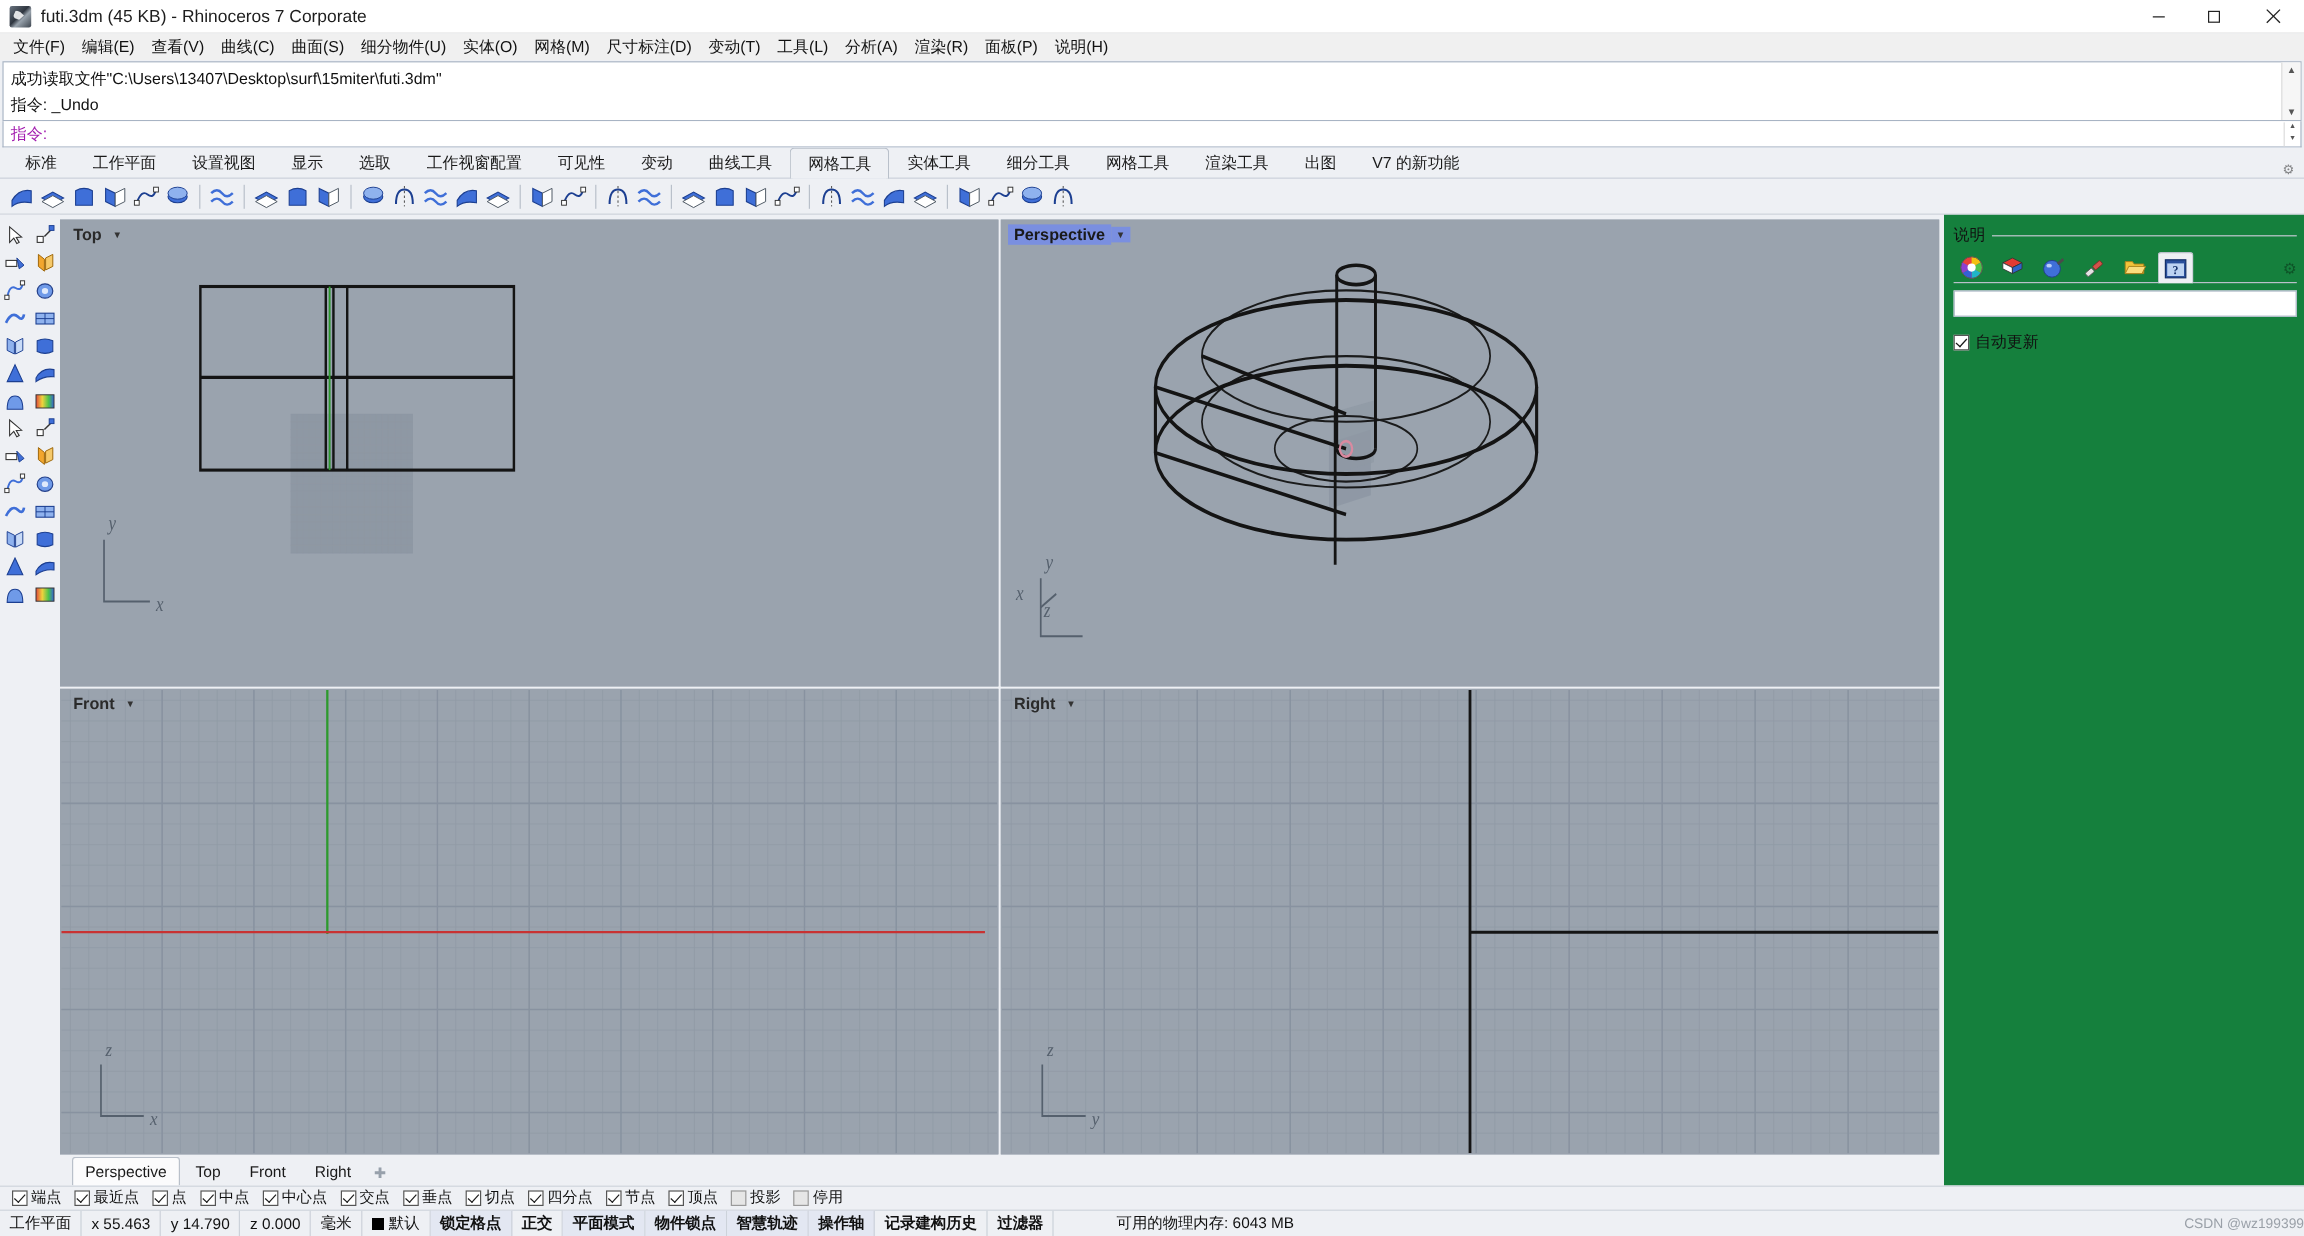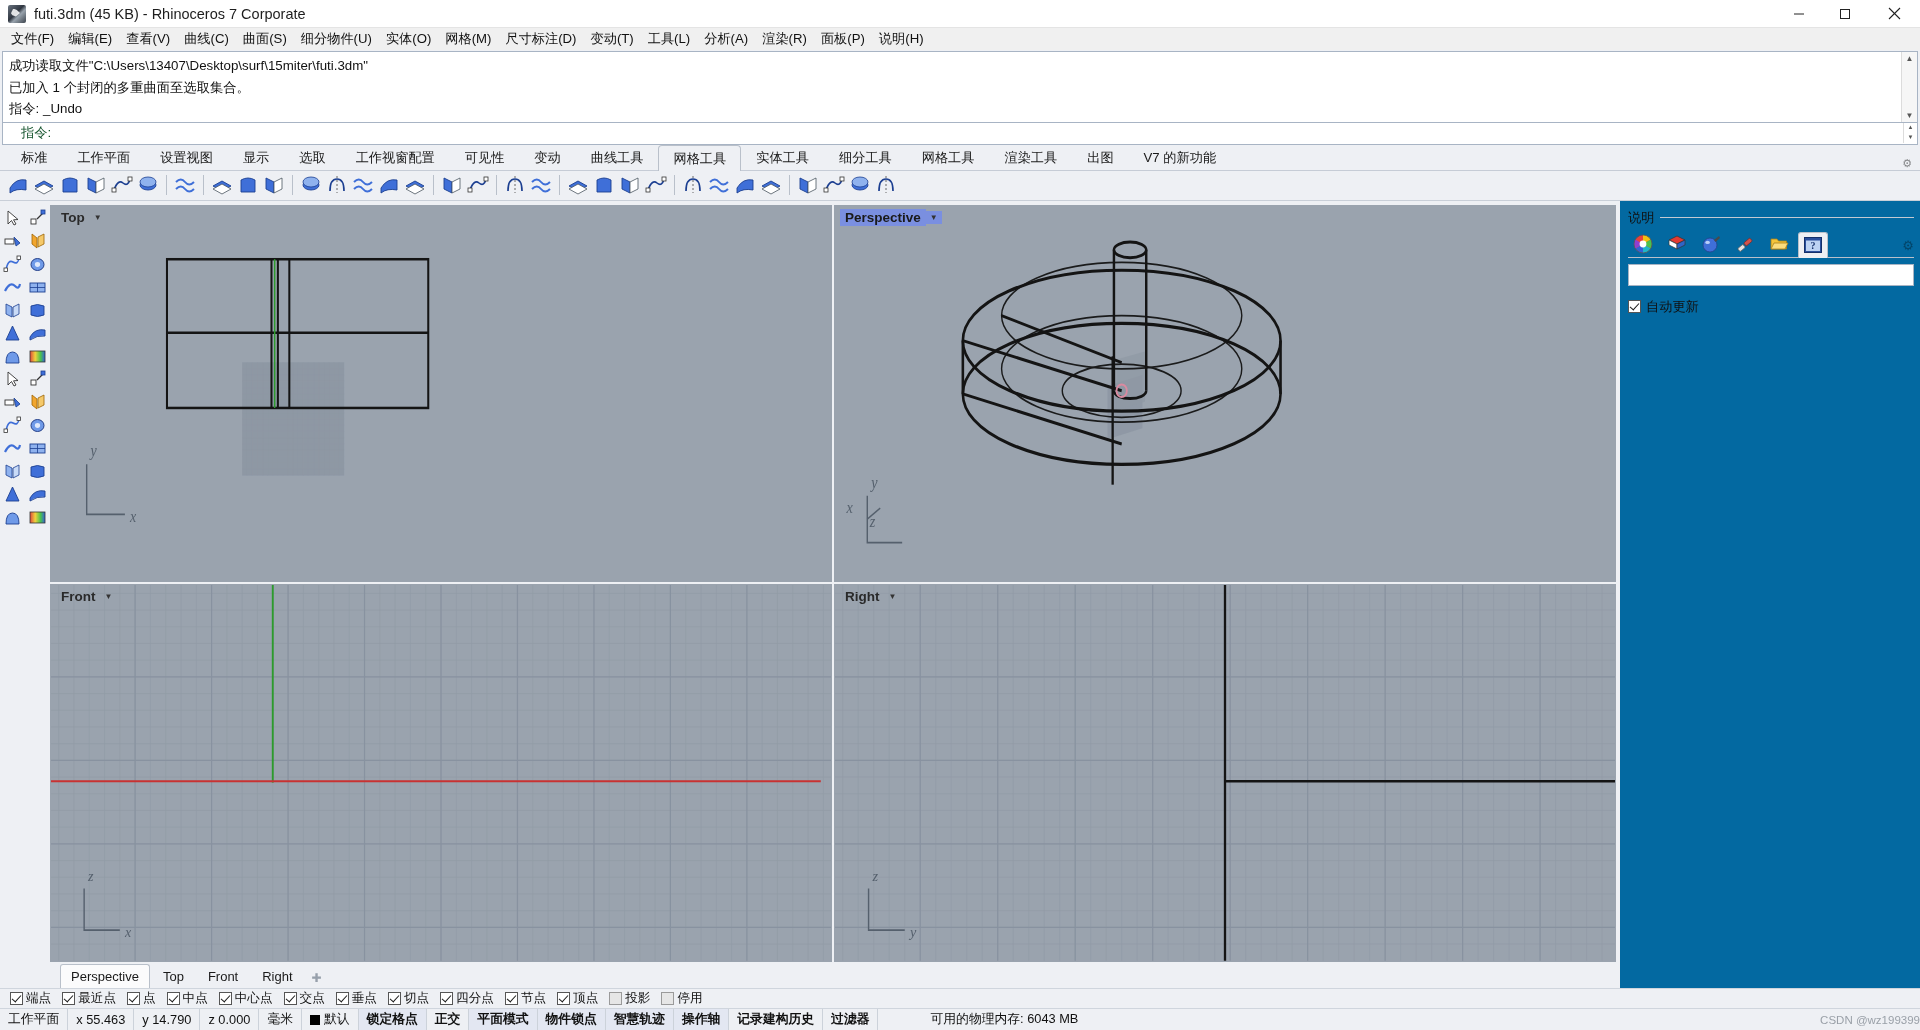--- a/index.html
+++ b/index.html
@@ -37,21 +37,21 @@
 
   
   .cmdwrap{ background:#fff; border:1px solid #a8b4c4; margin:1px 2px 0 2px; flex:none; display:flex;}
   .cmdhist{ flex:1; padding:3px 6px 2px 6px; font-size:13.3px; color:#111; line-height:21.5px; }
   .cmdhist div{white-space:nowrap;}
   .cmdscroll{width:16px;background:#f6f6f6;border-left:1px solid #dcdcdc;display:flex;flex-direction:column;
     justify-content:space-between;align-items:center;}
   .cmdscroll .arw{font-size:8px;color:#555;padding:2px 0;}
   .cmdline{ display:flex; background:#fff; border:1px solid #a8b4c4; border-top:none;
     margin:0 2px; height:22px; align-items:center; flex:none;}
-  .cmdline .lbl{font-size:13.3px;color:#14532d;padding-left:18px;white-space:nowrap;}
+  .cmdline .lbl{font-size:13.3px;color:#a21caf;padding-left:6px;white-space:nowrap;}
   .cmdline .inp{flex:1;font-size:13.3px;outline:none;border:none;padding-left:1px;}
   .cmdline .spin{width:14px;height:20px;border-left:1px solid #dcdcdc;display:flex;flex-direction:column;}
   .cmdline .spin span{flex:1;font-size:6px;text-align:center;color:#555;line-height:9px;}
 
   
   .ribtabs{ height:26px; display:flex; align-items:flex-end; background:#eef0f4;
     border-bottom:1px solid #c6ccd6; padding-left:6px; flex:none;}
   .ribtab{ font-size:13.2px; color:#1a1a1a; padding:4px 14px 4px 14px; white-space:nowrap;
     border:1px solid transparent; border-bottom:none; line-height:17px;}
   .ribtab.active{ background:#eef0f4; border-color:#b9c0ca; border-radius:4px 4px 0 0;
@@ -85,21 +85,21 @@
   .vplabel .dd.act{background:#7a8fe0;}
   .vp svg{position:absolute;inset:0;width:100%;height:100%;display:block;}
   .vptabs{height:26px;display:flex;align-items:flex-end;padding-left:10px;gap:2px;flex:none;
     background:#eef0f4;}
   .vptab{font-size:13px;color:#1a1a1a;padding:3px 10px;line-height:17px;
     border:1px solid transparent;border-bottom:none;}
   .vptab.active{background:#fbfbfc;border-color:#b9c0ca;border-radius:3px 3px 0 0;}
   .vptabs .plus{font-size:12px;color:#97a0ab;padding:3px 6px;}
 
   
-  .rpanel{width:300px;background:#0369a1;padding:8px 6px 0 8px;flex:none;
+  .rpanel{width:300px;background:#15803d;padding:8px 6px 0 8px;flex:none;
     display:flex;flex-direction:column;}
   .rp-title{display:flex;align-items:center;gap:6px;font-size:13.2px;color:#111;margin-bottom:4px;}
   .rp-title .rule{flex:1;height:1px;background:#c3c9d2;}
   .rp-tabs{display:flex;align-items:flex-end;gap:4px;border-bottom:1px solid #b9c0ca;
     padding-bottom:0;}
   .rp-tab{width:30px;height:26px;display:flex;align-items:center;justify-content:center;
     border:1px solid transparent;border-bottom:none;}
   .rp-tab.active{background:#eef0f4;border-color:#b9c0ca;border-radius:3px 3px 0 0;
     position:relative;top:1px;}
   .rp-tabs .gear{margin-left:auto;opacity:.35;font-size:13px;padding-bottom:4px;}
@@ -165,21 +165,20 @@
     <div class="mi">工具(L)</div>
     <div class="mi">分析(A)</div>
     <div class="mi">渲染(R)</div>
     <div class="mi">面板(P)</div>
     <div class="mi">说明(H)</div>
   </div>
 
   <div class="cmdwrap">
     <div class="cmdhist">
       <div>成功读取文件"C:\Users\13407\Desktop\surf\15miter\futi.3dm"</div>
-      <div>已加入 1 个封闭的多重曲面至选取集合。</div>
       <div>指令: _Undo</div>
     </div>
     <div class="cmdscroll">
       <div class="arw">▲</div>
       <div class="arw">▼</div>
     </div>
   </div>
 
   <div class="cmdline">
     <div class="lbl">指令:</div>

